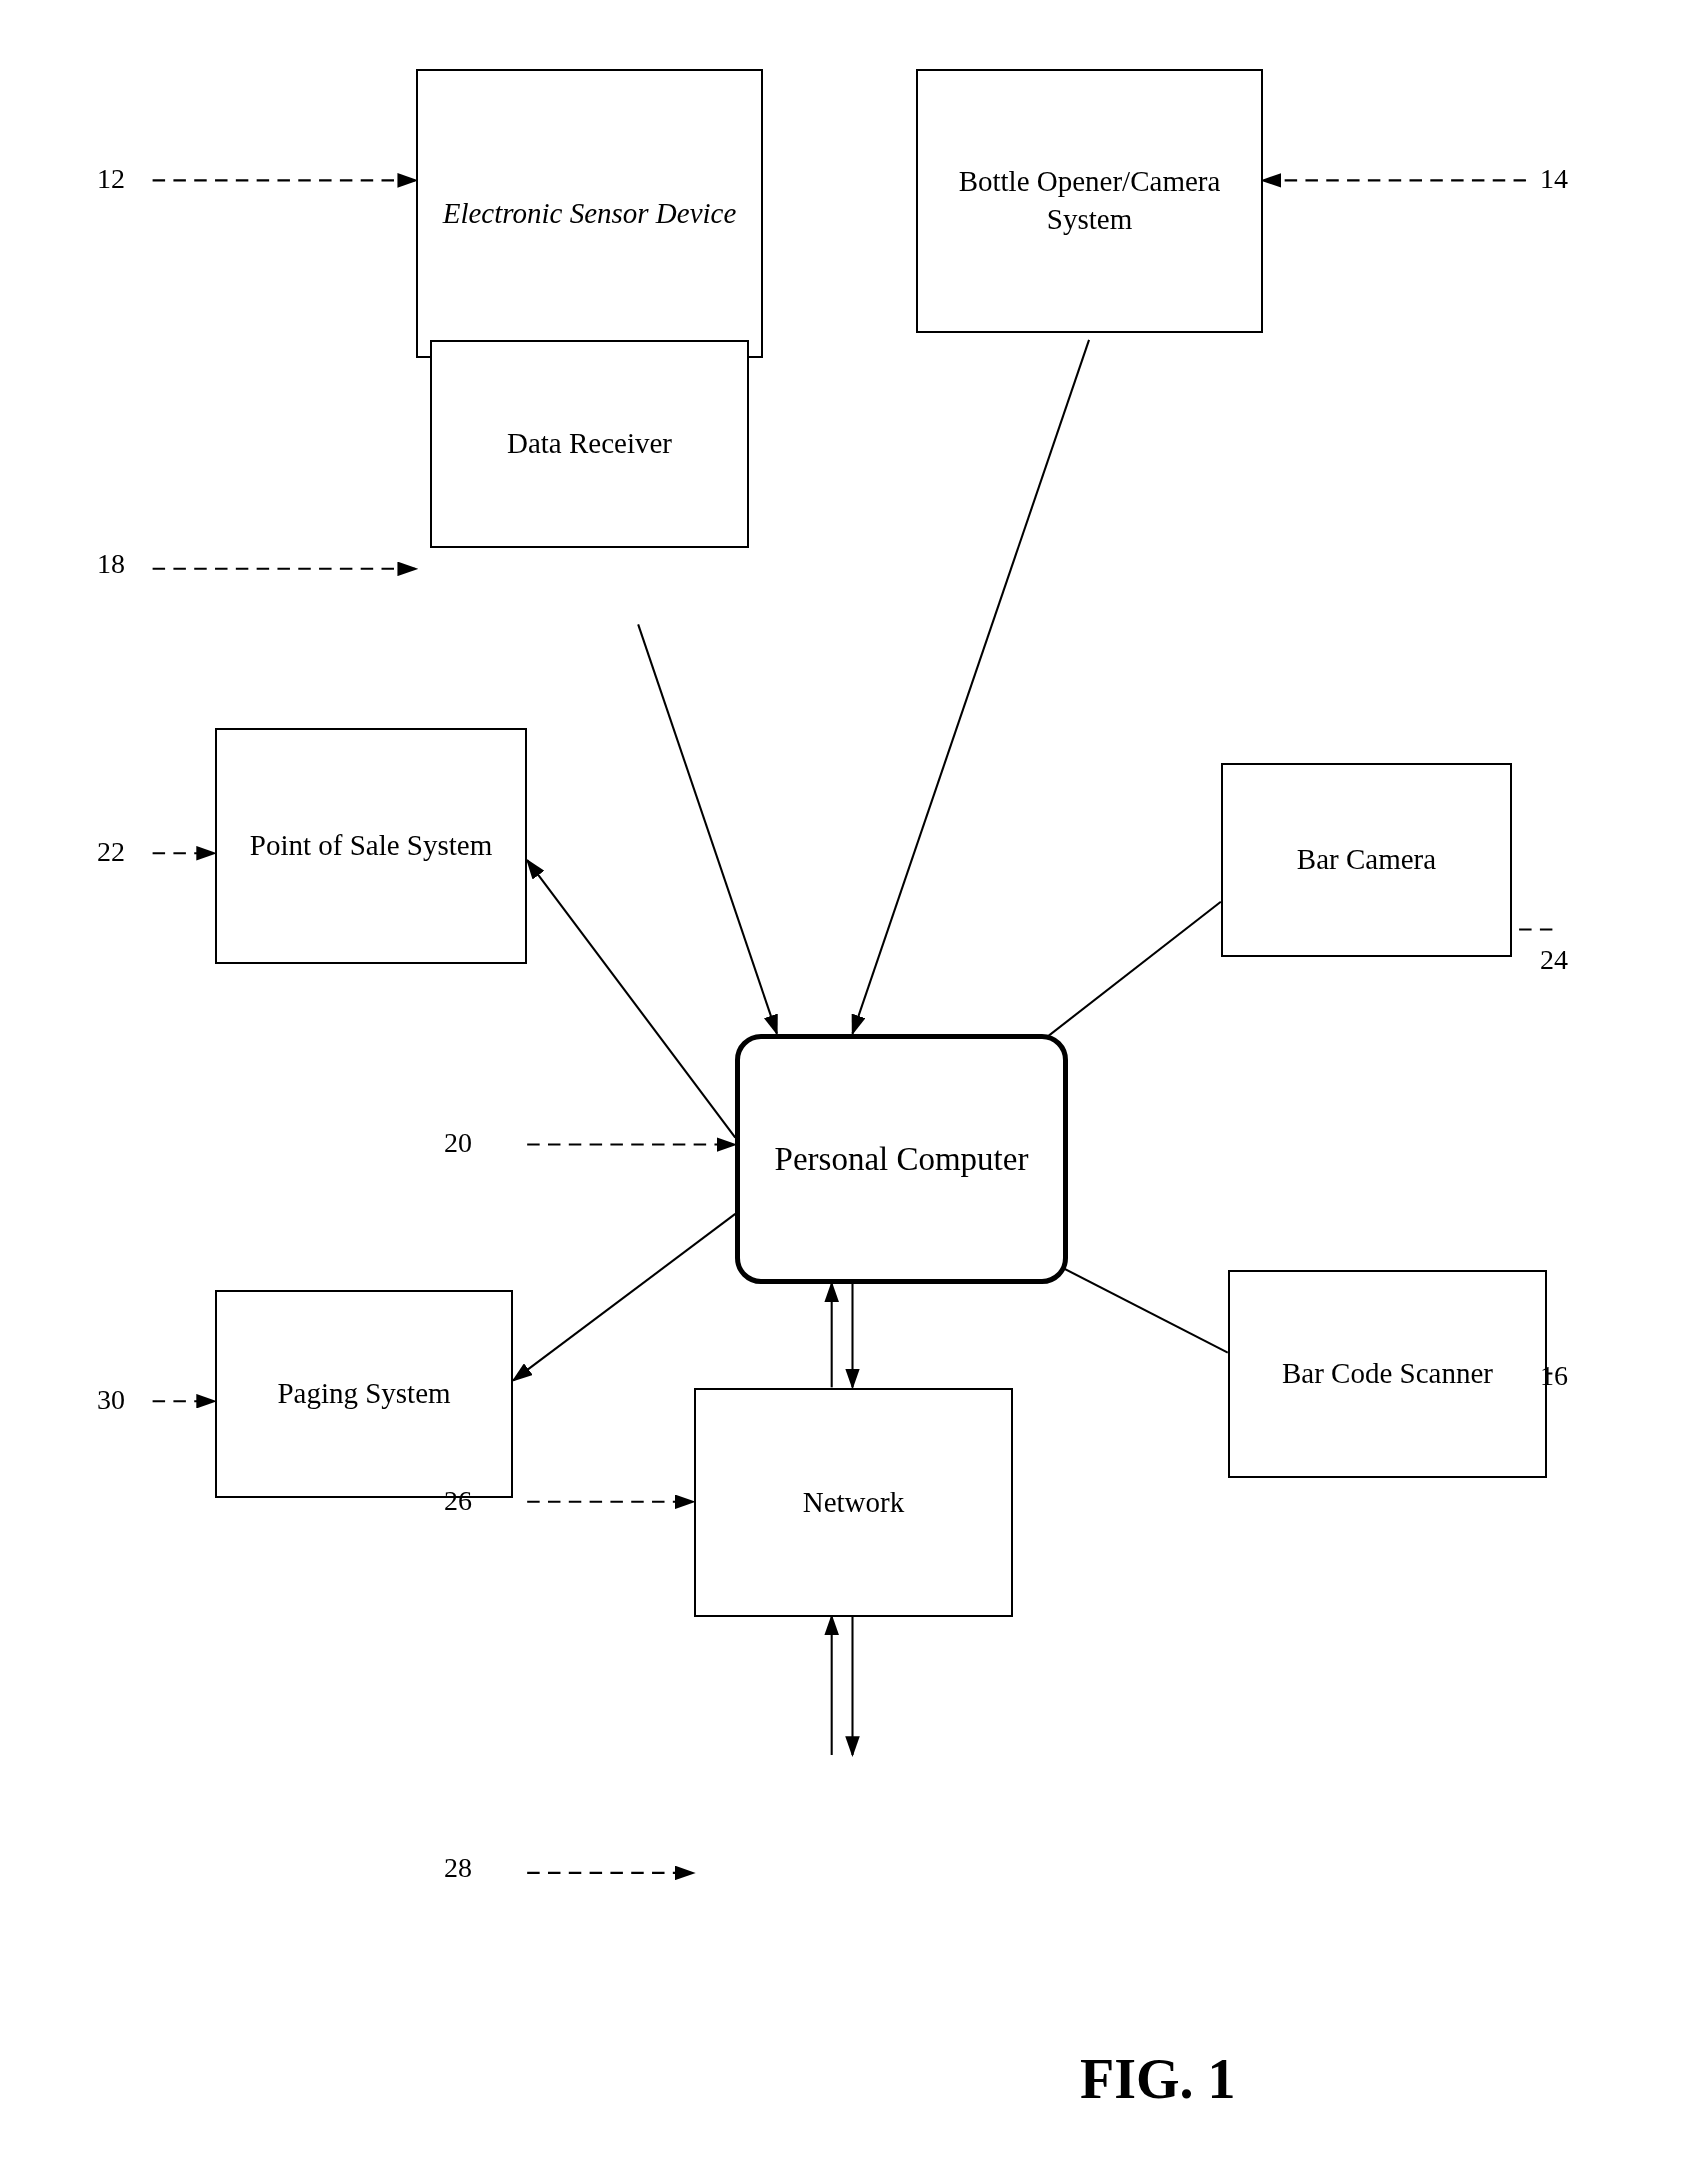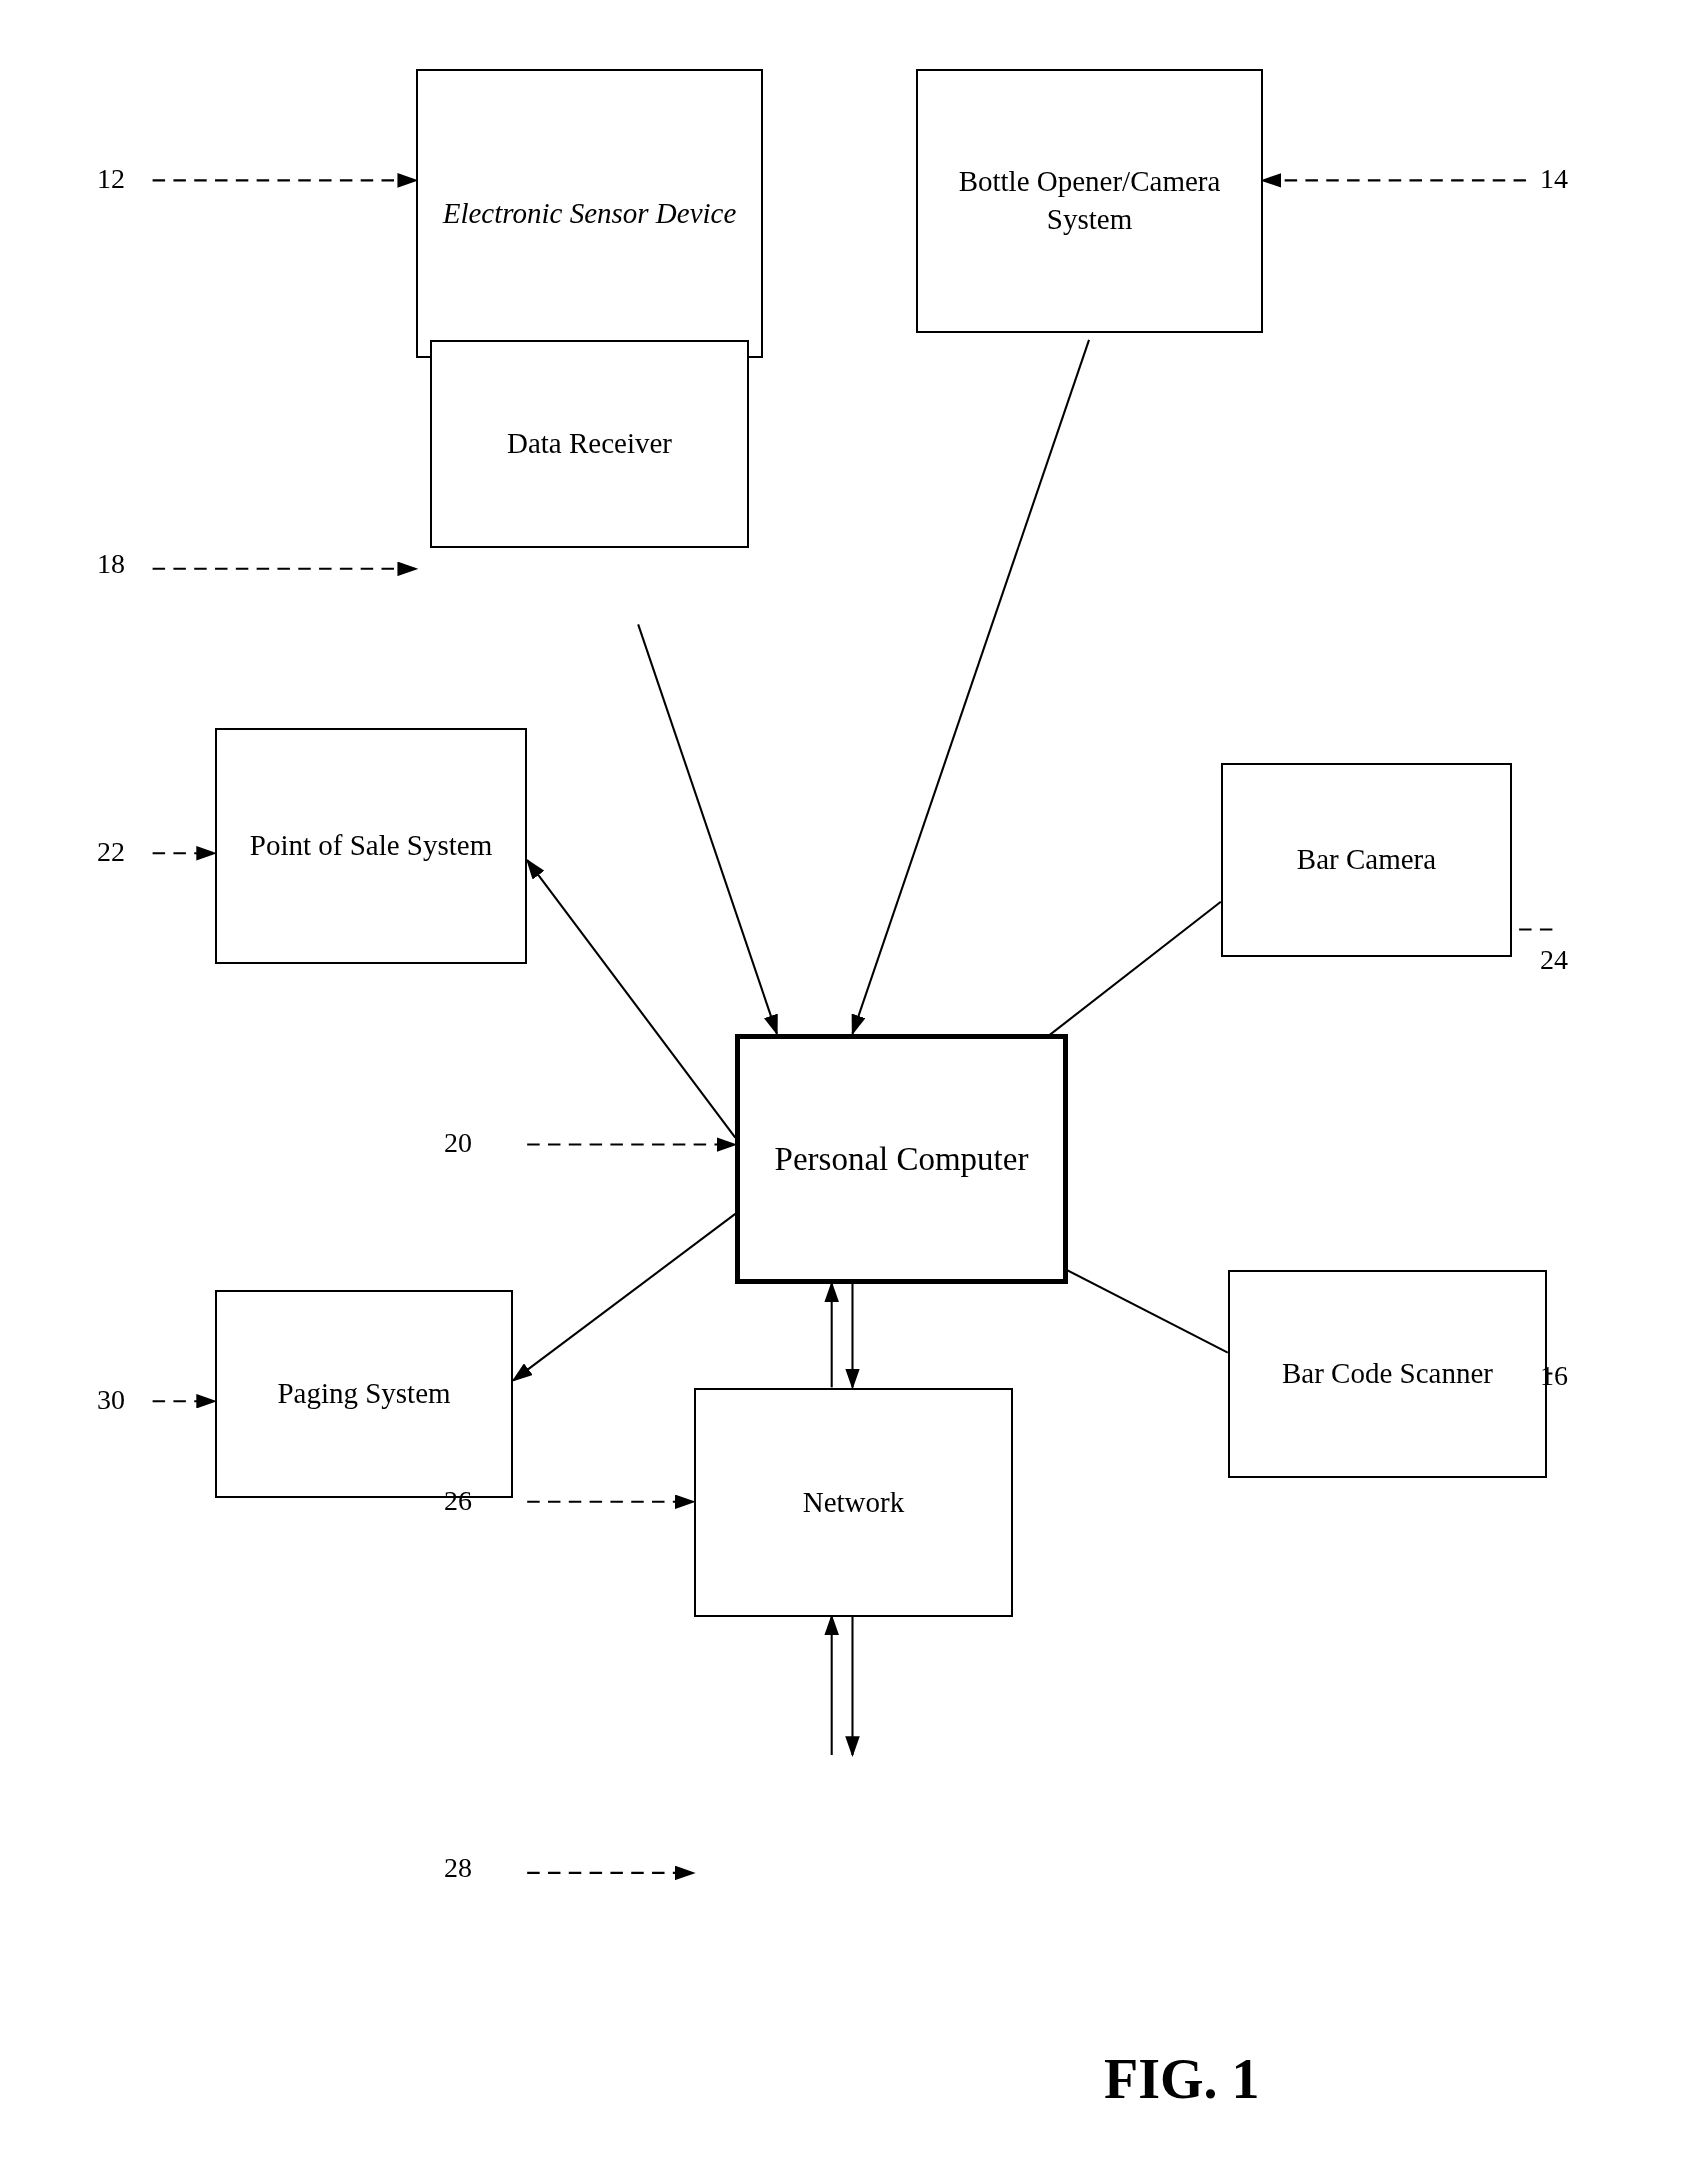--- a/index.html
+++ b/index.html
@@ -160,21 +160,21 @@
 
   <div class="box" style="left:215px; top:728px; width:312px; height:236px;">
     <span>Point of
 Sale System</span>
   </div>
 
   <div class="box" style="left:1221px; top:763px; width:291px; height:194px;">
     <span>Bar Camera</span>
   </div>
 
-  <div class="box-thick" style="left:735px; top:1034px; width:333px; height:250px;">
+  <div class="box-thick" style="left:735px; top:1034px; width:333px; height:250px;border-radius:26px;">
     <span>Personal
 Computer</span>
   </div>
 
   <div class="box" style="left:215px; top:1290px; width:298px; height:208px;align-items:center;">
     <span>Paging
 System</span>
   </div>
 
   <div class="box" style="left:694px; top:1388px; width:319px; height:229px;">
@@ -191,16 +191,16 @@
   <div class="label" style="left:1540px; top:163px;">14</div>
   <div class="label" style="left:97px; top:548px;">18</div>
   <div class="label" style="left:97px; top:836px;">22</div>
   <div class="label" style="left:1540px; top:944px;">24</div>
   <div class="label" style="left:444px; top:1127px;">20</div>
   <div class="label" style="left:97px; top:1384px;">30</div>
   <div class="label" style="left:444px; top:1485px;">26</div>
   <div class="label" style="left:1540px; top:1360px;">16</div>
   <div class="label" style="left:444px; top:1852px;">28</div>
 
-  <div class="fig-label" style="left:1104px; top:2047px;">FIG. 1</div>
+  <div class="fig-label" style="left:1080px; top:2047px;">FIG. 1</div>
 
 </div>
 
 
 </body></html>

